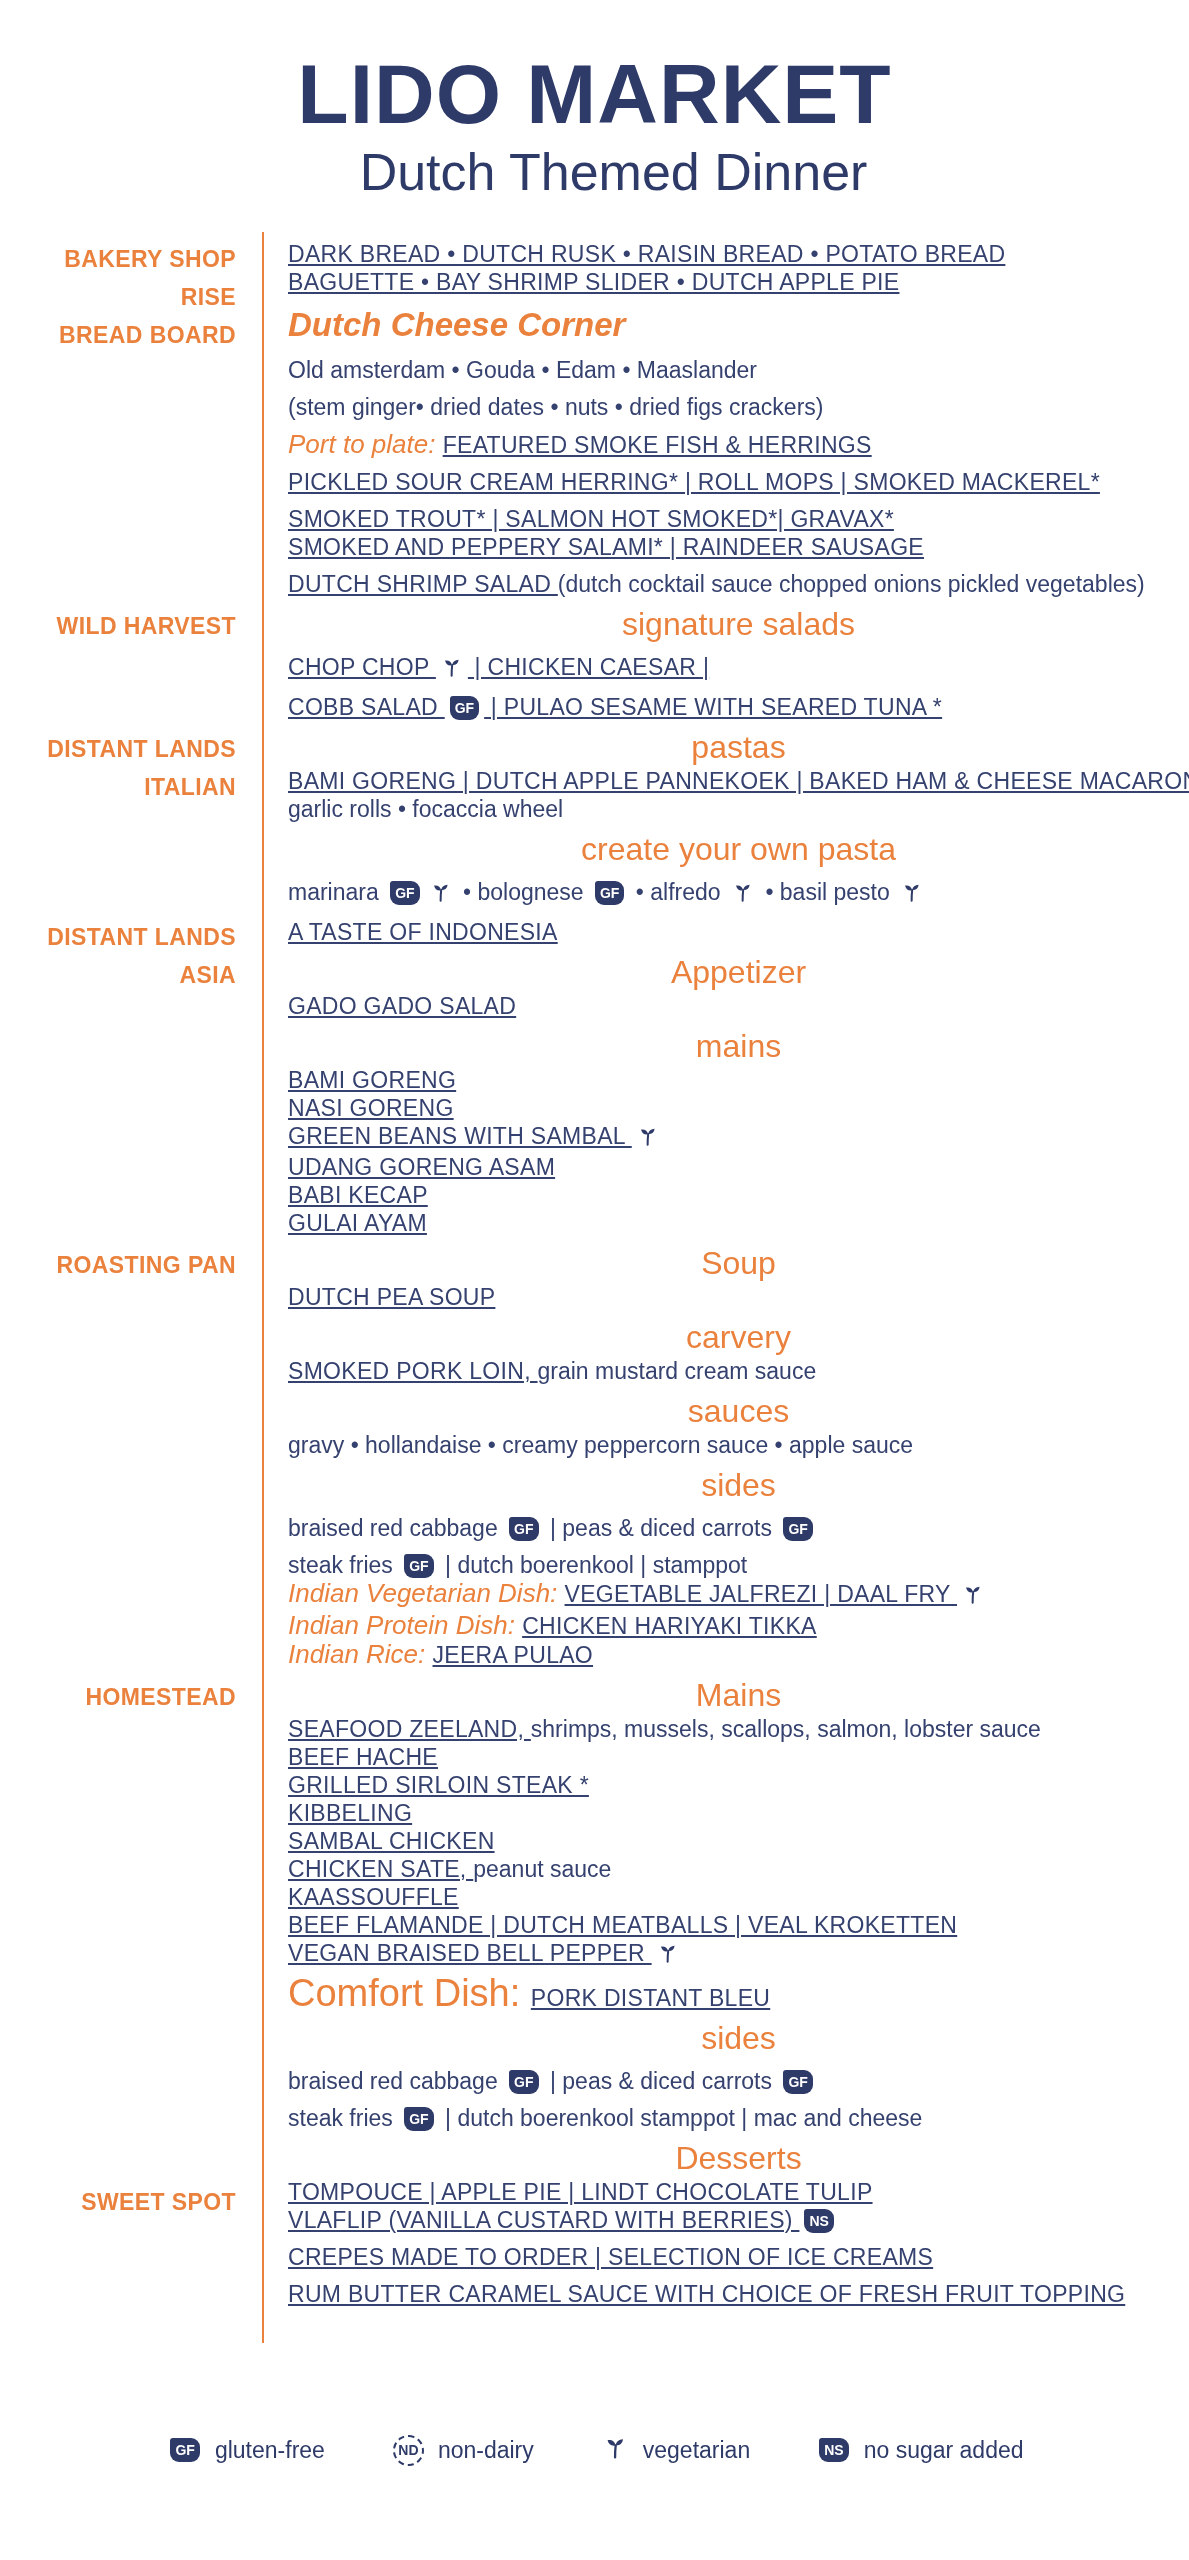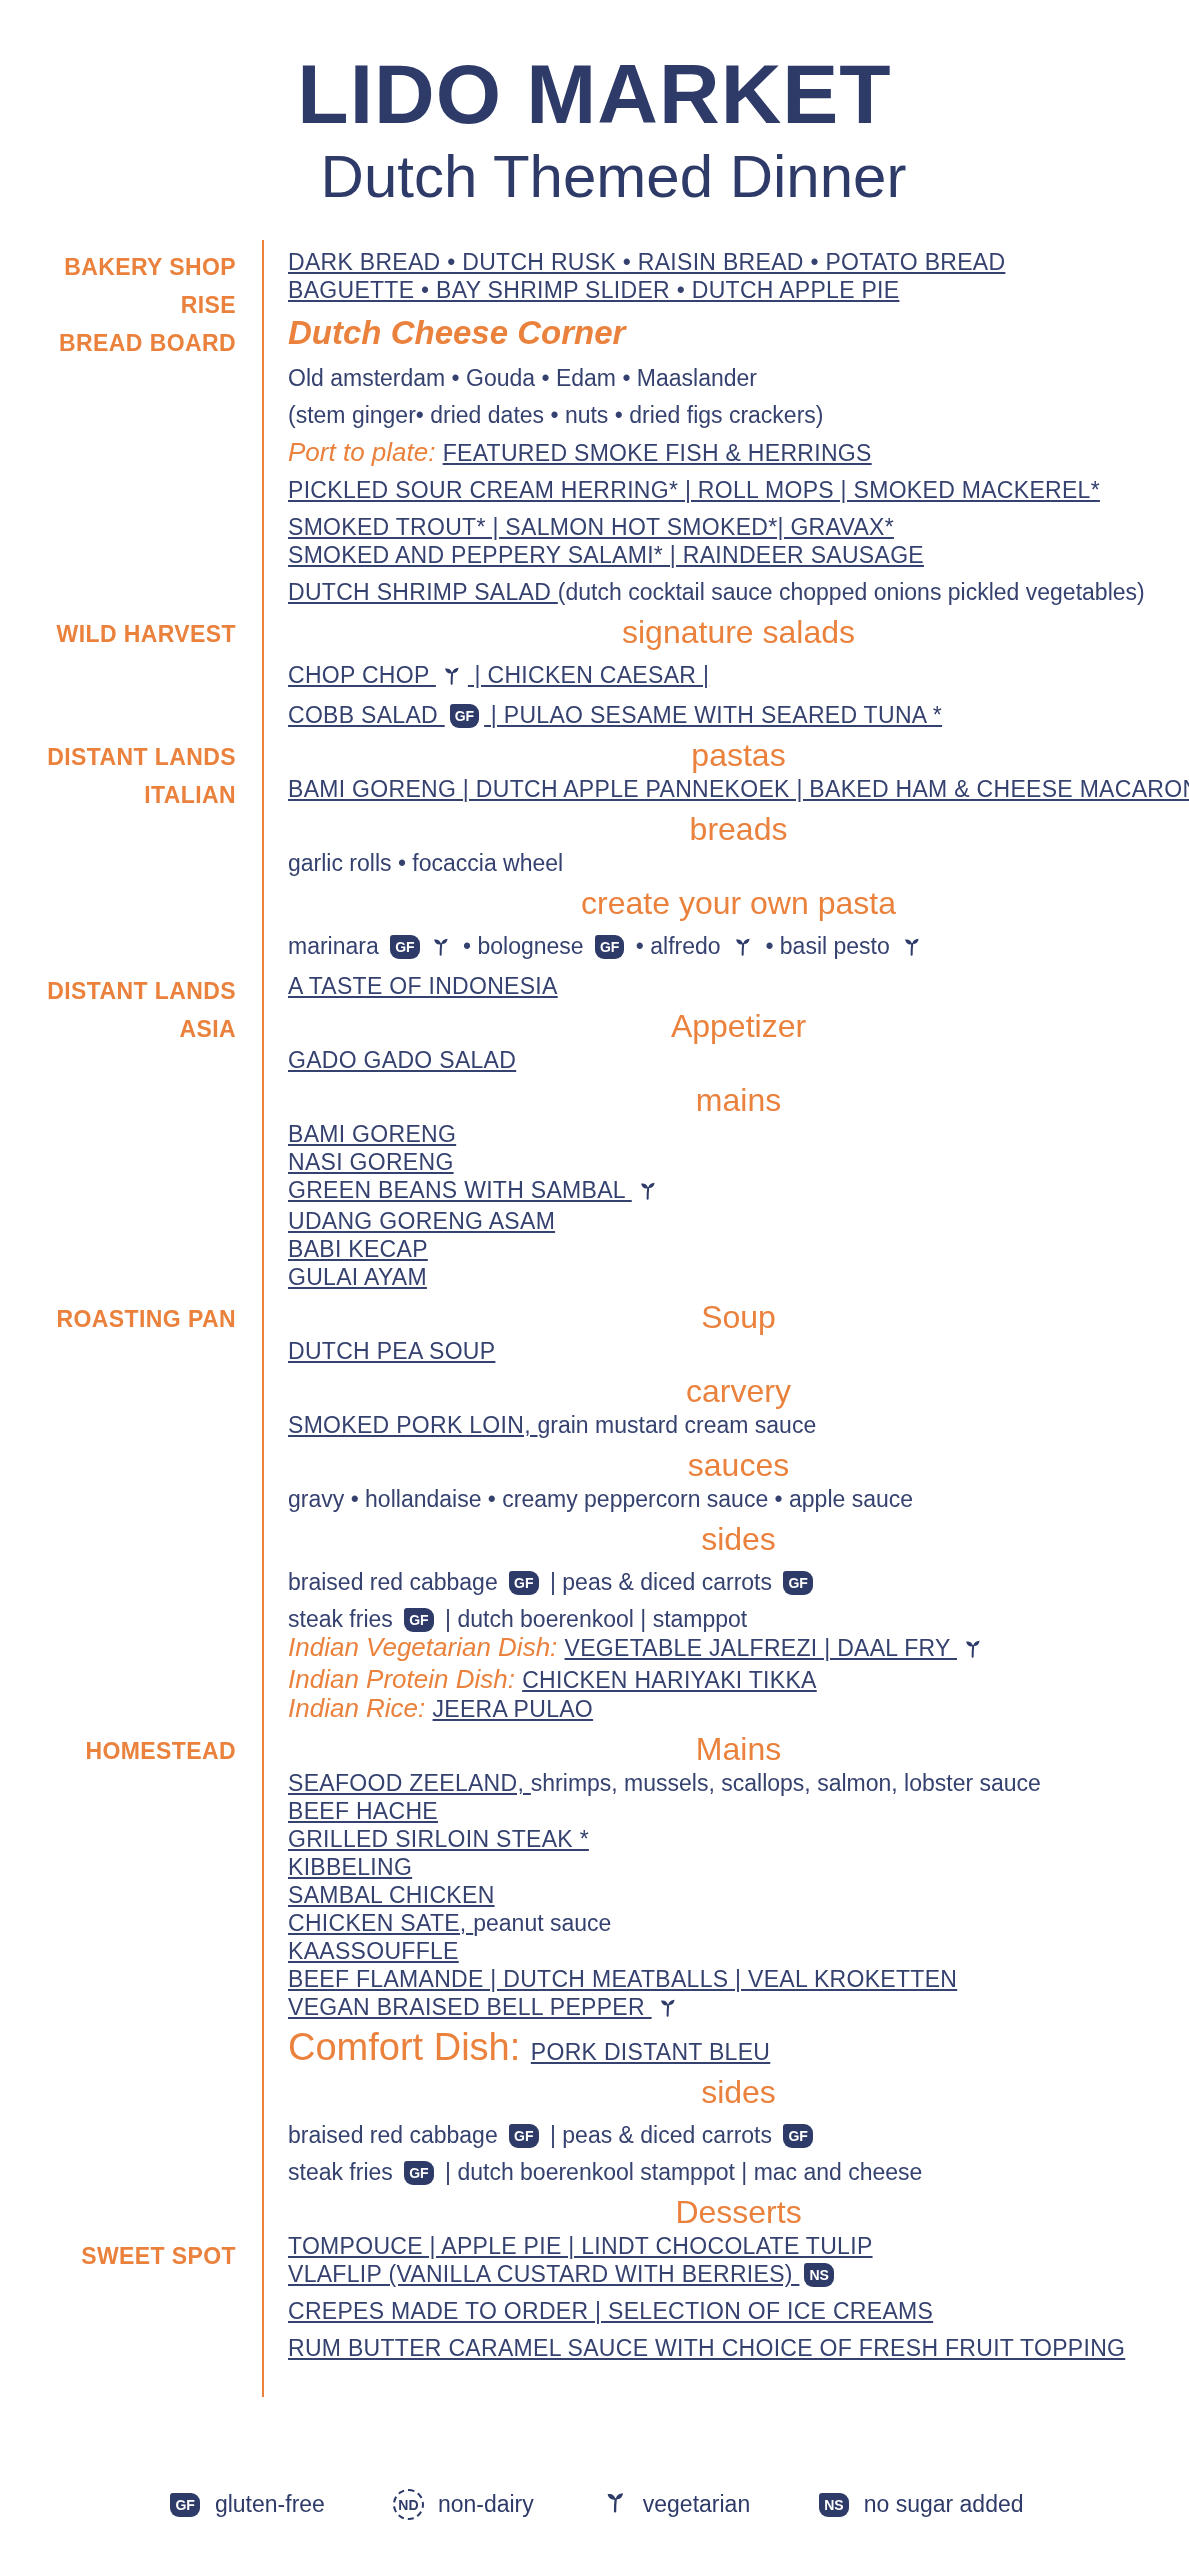--- a/index.html
+++ b/index.html
@@ -22,21 +22,21 @@
   
   .hdr{text-align:center;}
   .title{
     font-size:84px;
     font-weight:800;
     letter-spacing:1px;
     color:var(--navy);
     line-height:1.1;
   }
   .subtitle{
-    font-size:60px;
+    font-size:52px;
     font-weight:400;
     color:var(--navy);
     margin-top:4px;
     line-height:1.1;
     padding-left:38px;
   }
   
   .menu{margin-top:30px;}
   .section{display:flex;}
   .labels{
@@ -191,21 +191,20 @@
       </div>
     </div>
     <div class="section">
       <div class="labels">
         <div class="label-line">DISTANT LANDS</div>
         <div class="label-line">ITALIAN</div>
       </div>
       <div class="content">
         <div class="row heading"><span class="txt">pastas</span></div>
         <div class="row caps tight"><span class="txt">BAMI GORENG | DUTCH APPLE PANNEKOEK | BAKED HAM &amp; CHEESE MACARONI</span></div>
-        <div class="row heading"><span class="txt">breads</span></div>
         <div class="row lower tight"><span class="txt">garlic rolls • focaccia wheel</span></div>
         <div class="row heading"><span class="txt">create your own pasta</span></div>
         <div class="row lower"><span class="txt">marinara </span><span class="badge">GF</span><span class="leaf"><svg viewBox="0 0 24 24" width="22" height="22">
               <path d="M11.6 21.5c0-5 .2-8.5.6-11.6" stroke="currentColor" stroke-width="2.2" stroke-linecap="round" fill="none"></path>
               <path d="M12 10.2C7.9 10.9 5.2 8.9 4.4 4.9c4.4-.5 7.1 1.5 7.6 5.3z" fill="currentColor"></path>
               <path d="M12.2 9.9c.6-3.7 3.1-5.6 7-5.8-.4 3.9-3 6.1-7 5.8z" fill="currentColor"></path>
             </svg></span><span class="txt"> • bolognese </span><span class="badge">GF</span><span class="txt"> •  alfredo </span><span class="leaf"><svg viewBox="0 0 24 24" width="22" height="22">
               <path d="M11.6 21.5c0-5 .2-8.5.6-11.6" stroke="currentColor" stroke-width="2.2" stroke-linecap="round" fill="none"></path>
               <path d="M12 10.2C7.9 10.9 5.2 8.9 4.4 4.9c4.4-.5 7.1 1.5 7.6 5.3z" fill="currentColor"></path>
               <path d="M12.2 9.9c.6-3.7 3.1-5.6 7-5.8-.4 3.9-3 6.1-7 5.8z" fill="currentColor"></path>

